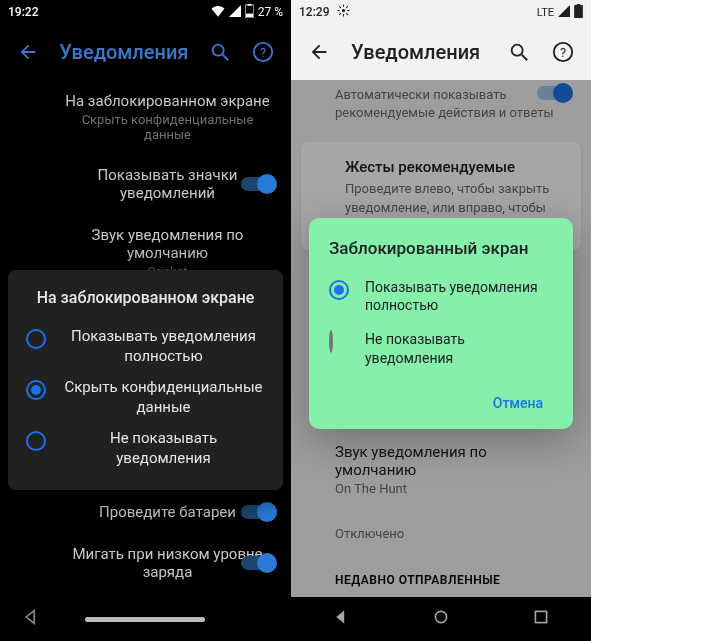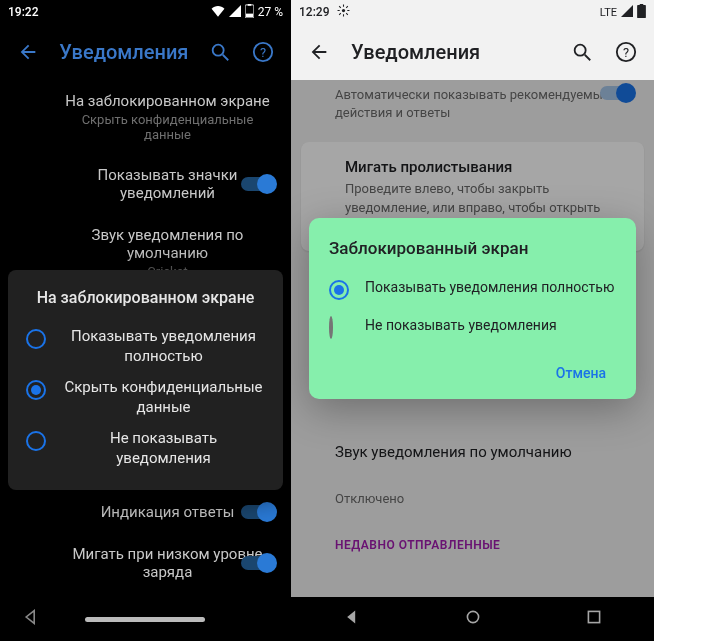--- a/index.html
+++ b/index.html
@@ -6,21 +6,21 @@
   body {
     width: 725px;
     height: 641px;
     display: flex;
     font-family: Roboto, Arial, sans-serif;
     overflow: hidden;
     background: #fff;
   }
   .phone { height: 641px; position: relative; overflow: hidden; }
   .phone-left { width: 291px; background: #000; color: #fff; text-align: center; }
-  .phone-right { width: 363px; background: #f2f2f2; color: #202124; }
+  .phone-right { width: 300px; background: #f2f2f2; color: #202124; }
 
   
   .statusbar { height: 24px; display: flex; align-items: center; padding: 0 8px; font-size: 12px; }
   .phone-left .statusbar { color: #fff; }
   .phone-right .statusbar { color: #202124; }
   .statusbar .time { flex: 0 0 auto; font-weight: 500; }
   .statusbar .spacer { flex: 1; }
   .statusbar .ind { display: flex; align-items: center; gap: 4px; }
   .statusbar .batt-pct { font-size: 12px; }
   .ico { display: inline-block; }
@@ -70,21 +70,21 @@
   
   .phone-right .card {
     background: #fff; margin: 8px 10px; border-radius: 8px; padding: 16px 20px 16px 44px;
     box-shadow: 0 1px 2px rgba(0,0,0,0.1);
   }
   .phone-right .card .primary { font-size: 15px; color: #202124; font-weight: 500; }
   .phone-right .card .secondary { font-size: 13px; color: #6a6a6a; margin-top: 4px; line-height: 1.4; }
   .phone-right .lightrow { padding: 14px 20px 14px 44px; }
   .phone-right .lightrow .primary { font-size: 15px; color: #202124; }
   .phone-right .lightrow .secondary { font-size: 13px; color: #6a6a6a; margin-top: 2px; }
-  .phone-right .section-label { padding: 18px 20px 8px 44px; font-size: 12px; color: #a21caf; font-weight: 600; letter-spacing: 0.5px; }
+  .phone-right .section-label { padding: 18px 20px 8px 44px; font-size: 12px; color: #000000; font-weight: 600; letter-spacing: 0.5px; }
 
   
   .scrim { position: absolute; inset: 0; background: rgba(0,0,0,0.35); z-index: 5; }
   .dialog-light {
     position: absolute; left: 18px; right: 18px; top: 218px;
     background: #86efac; border-radius: 10px;
     padding: 20px 20px 10px 20px;
     box-shadow: 0 10px 40px rgba(0,0,0,0.3);
     z-index: 10;
   }
@@ -168,21 +168,21 @@
             <div class="toggle-knob"></div>
           </div>
       </div>
     </div>
     <div class="row">
       <div class="primary">Звук уведомления по умолчанию</div>
       <div class="secondary">Cricket</div>
     </div>
     <div style="height: 200px"></div>
     <div class="row">
-      <div class="primary">Индикация ответы</div>
+      <div class="primary">Проведите батареи</div>
       <div class="toggle toggle-on-dark">
         <div class="toggle-track">
             <div class="toggle-knob"></div>
           </div>
       </div>
     </div>
     <div class="row">
       <div class="primary">Мигать при низком уровне заряда</div>
       <div class="toggle toggle-on-dark">
         <div class="toggle-track">
@@ -278,28 +278,29 @@
   <div class="behind-top-right">
     <div class="secondary">Автоматически показывать рекомендуемые действия и ответы</div>
     <div class="tog toggle-on-light">
       <div class="toggle-track">
           <div class="toggle-knob"></div>
         </div>
     </div>
   </div>
 
   <div class="card">
-    <div class="primary">Мигать пролистывания</div>
+    <div class="primary">Жесты рекомендуемые</div>
     <div class="secondary">Проведите влево, чтобы закрыть уведомление, или вправо, чтобы открыть меню</div>
   </div>
 
   <div style="height: 170px"></div>
 
   <div class="lightrow">
     <div class="primary">Звук уведомления по умолчанию</div>
+    <div class="secondary">On The Hunt</div>
   </div>
   <div class="lightrow">
     <div class="secondary">Отключено</div>
   </div>
   <div class="section-label">НЕДАВНО ОТПРАВЛЕННЫЕ</div>
 
   <div class="scrim" style="top:80px;"></div>
   <div class="dialog-light">
     <div class="d-title">Заблокированный экран</div>
     <div class="d-opt">

